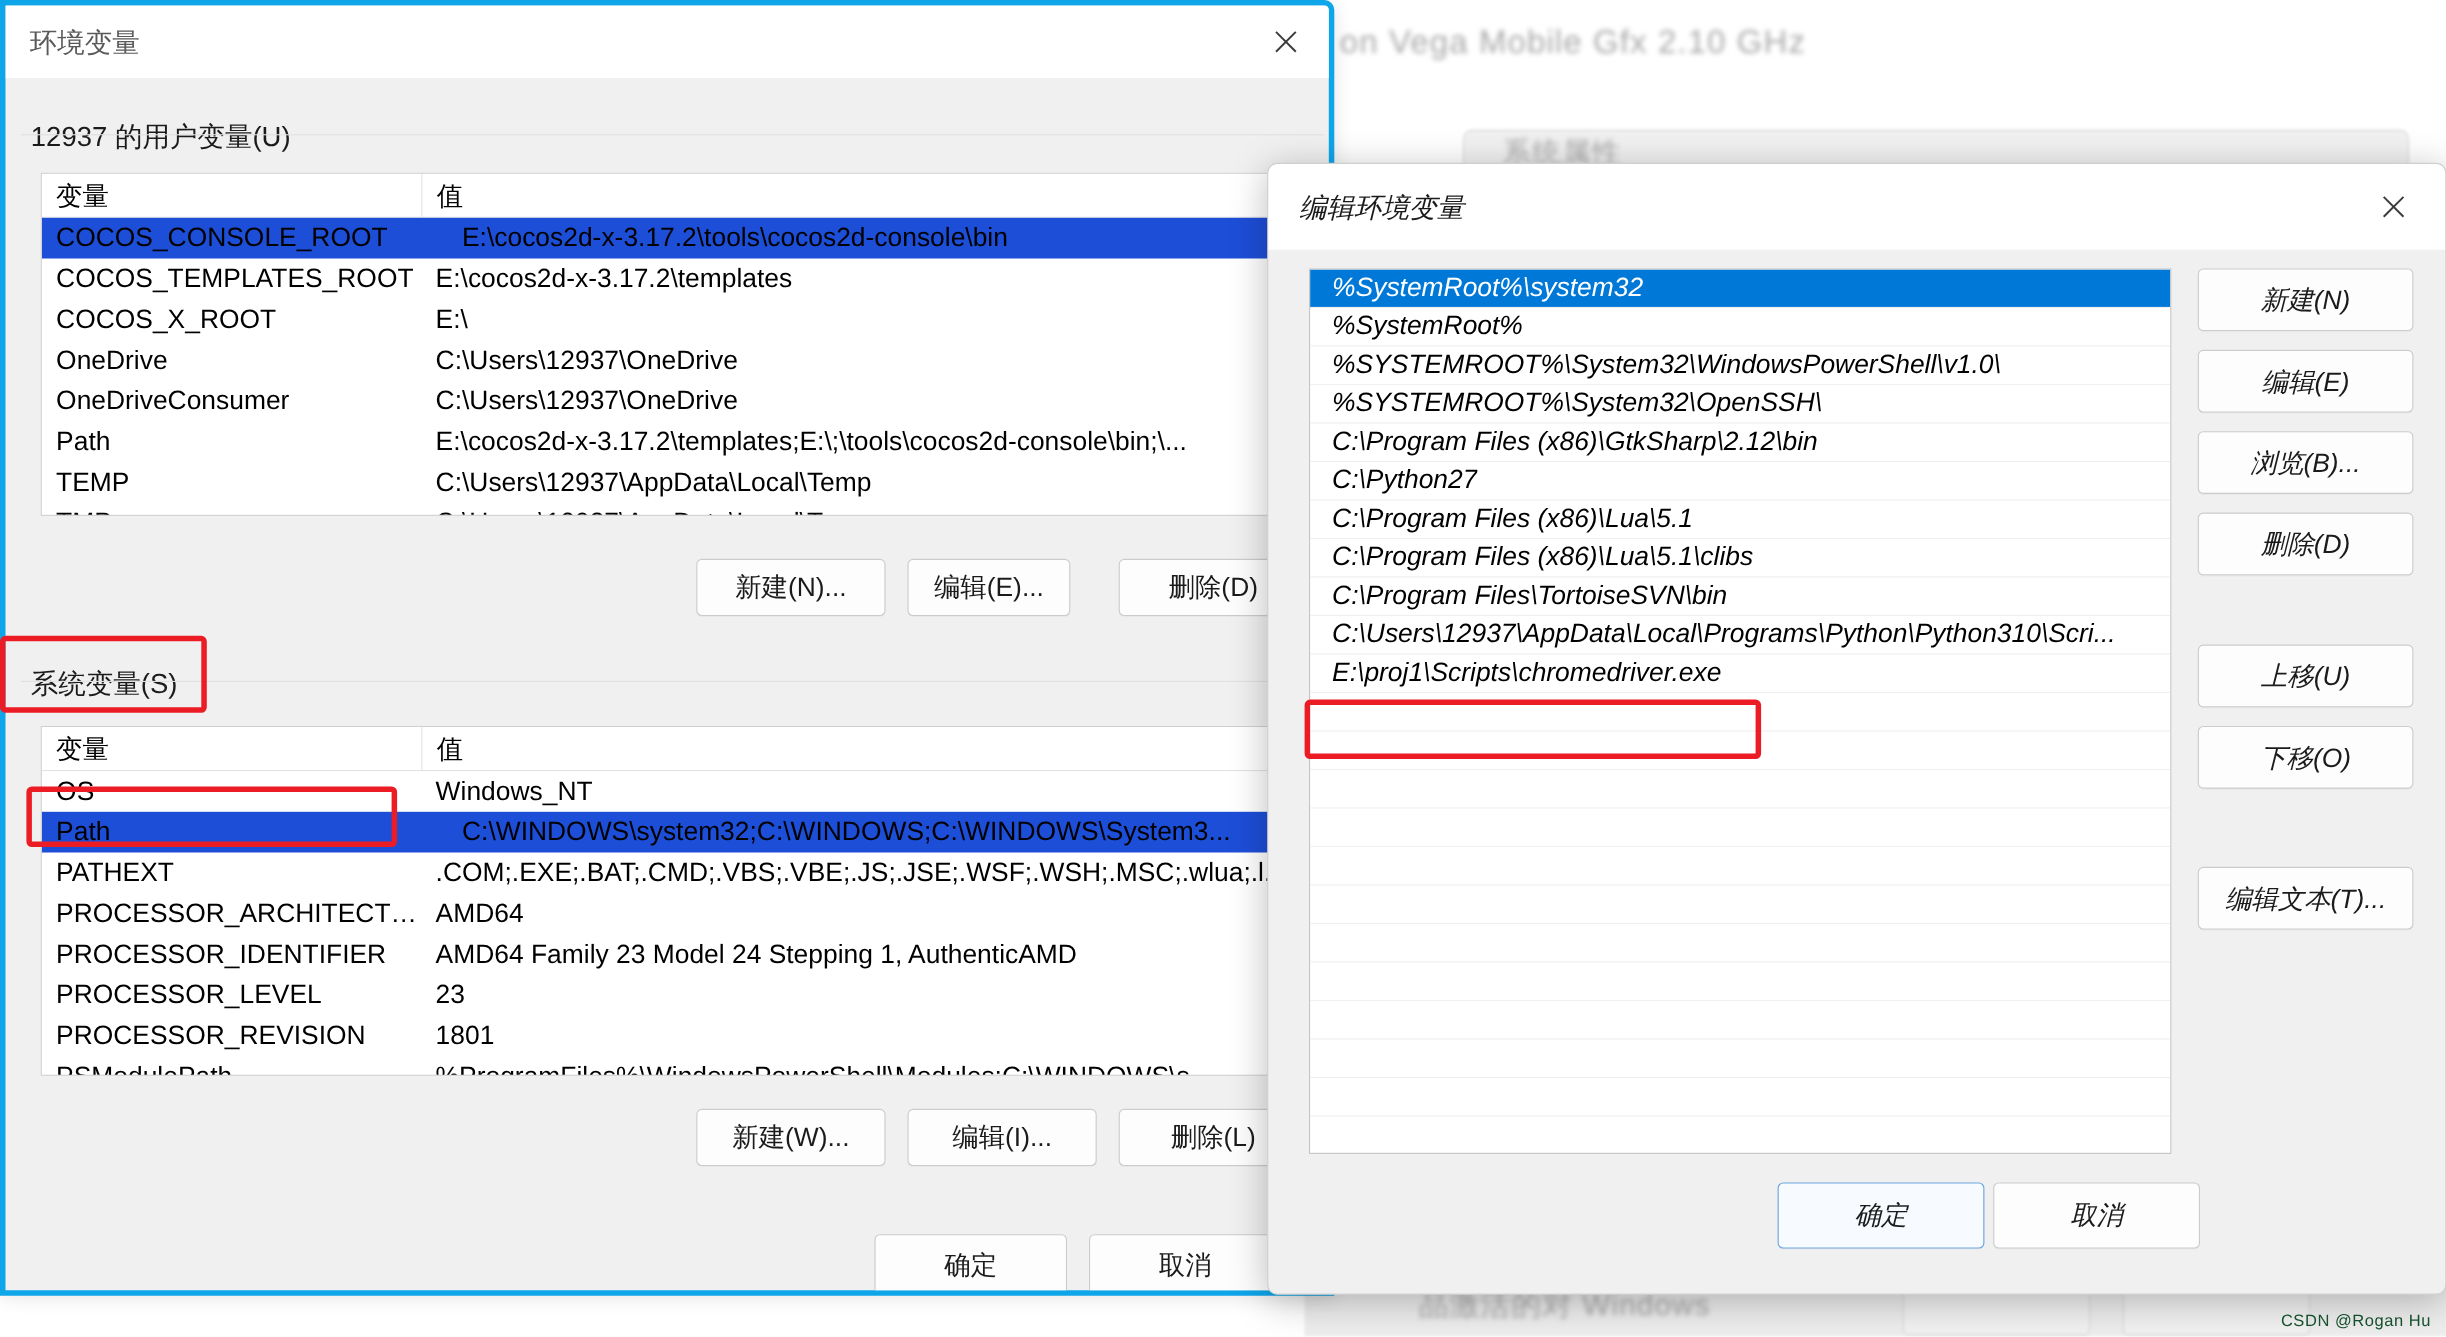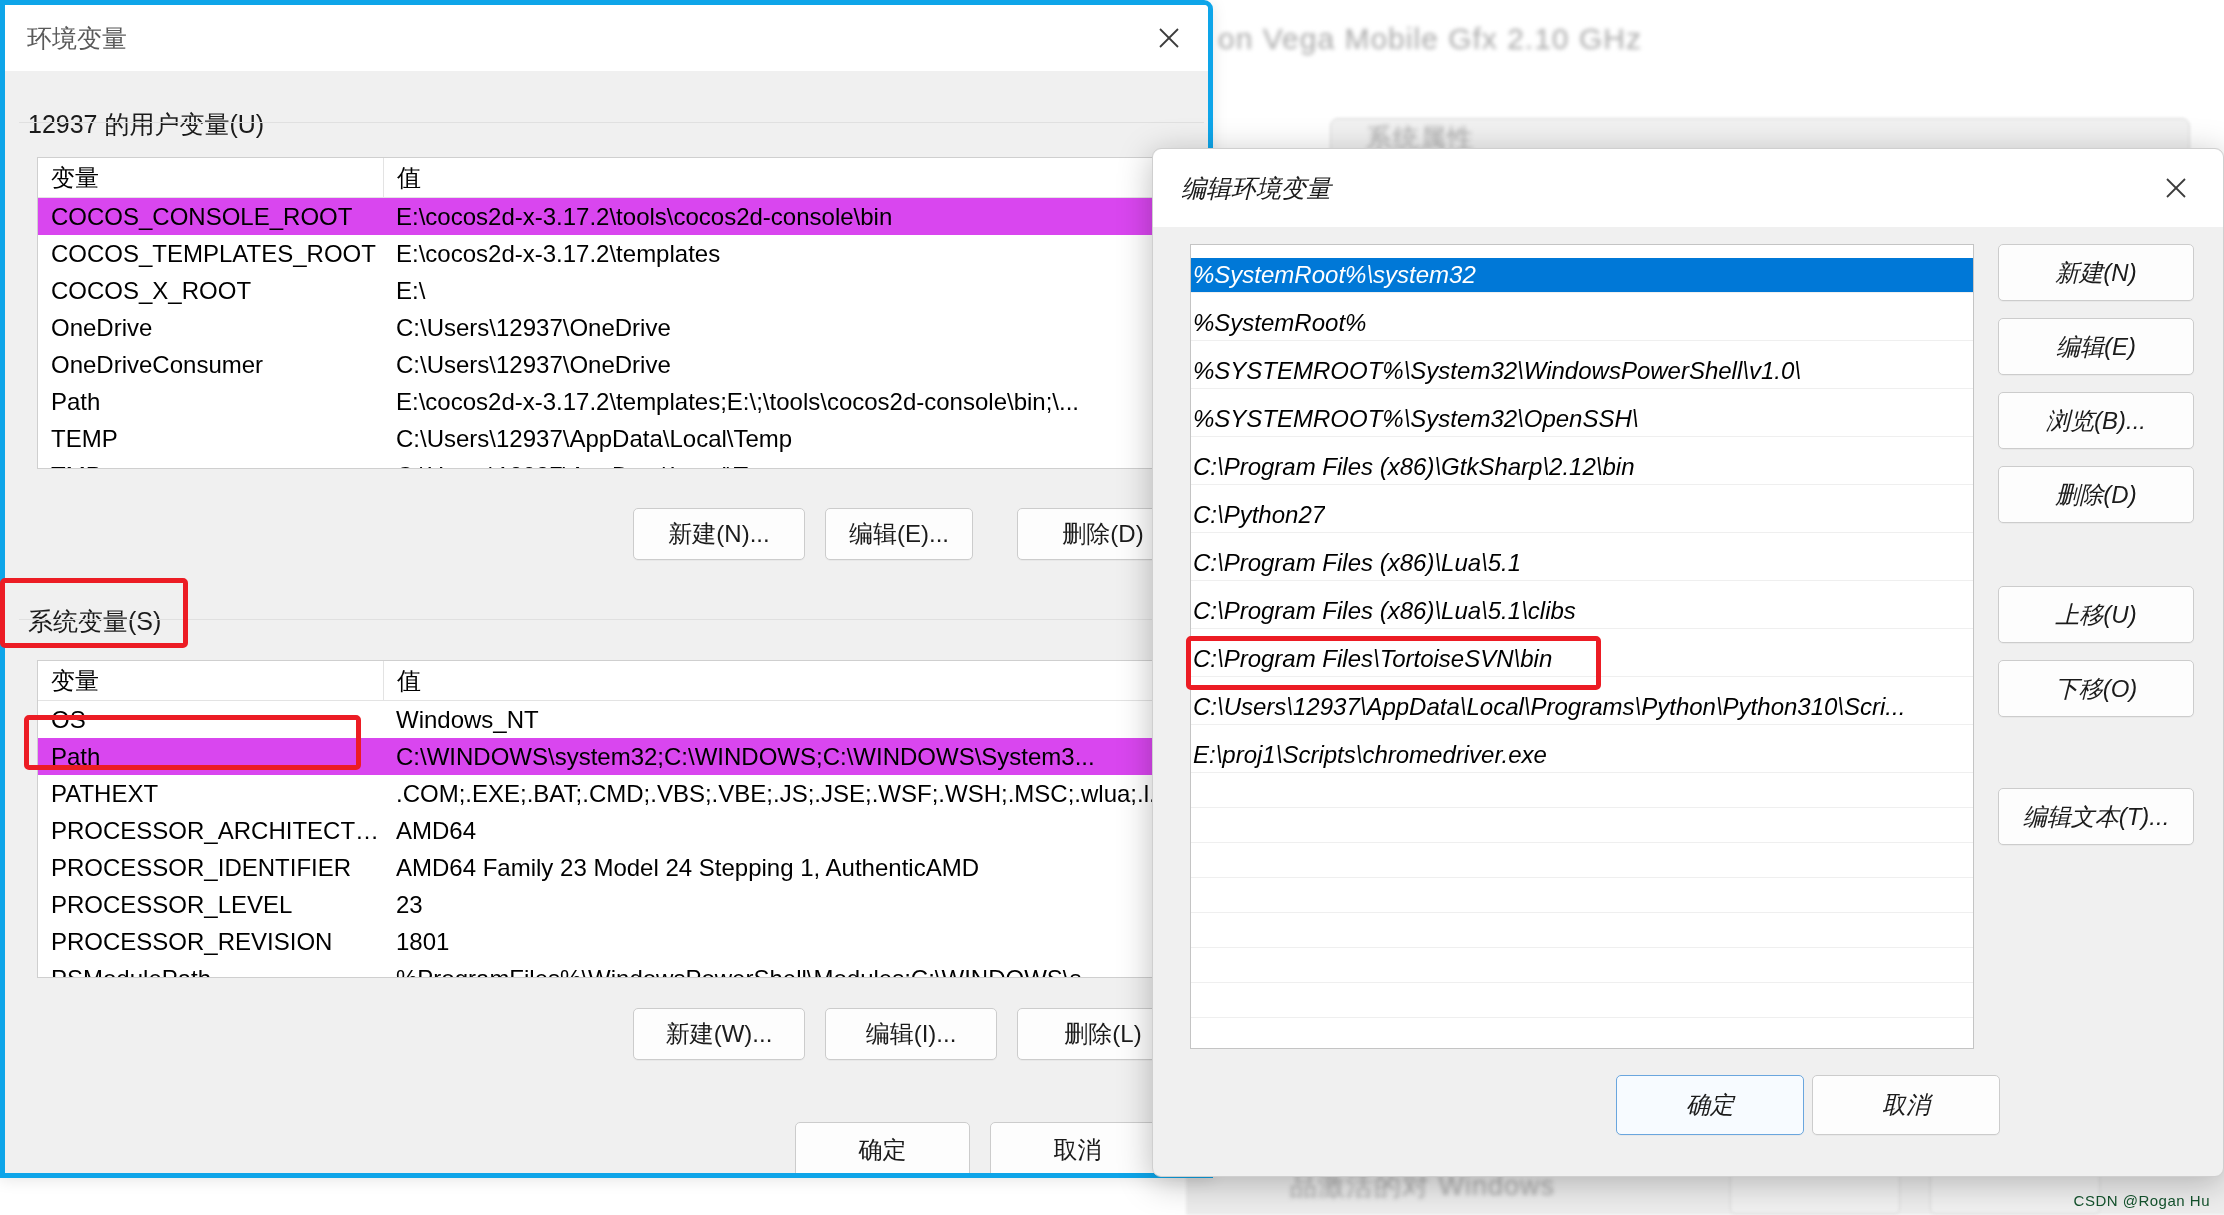--- a/index.html
+++ b/index.html
@@ -104,21 +104,21 @@
     border-bottom: 1px solid #e3e3e3;
     background: #ffffff;
   }
   .tbl-head .c1 { width: 345px; padding-left: 13px; font-size: 24px; color:#000; }
   .tbl-head .c2 { flex:1; padding-left: 13px; font-size: 24px; color:#000;
                   border-left: 1px solid #e3e3e3; height:100%; display:flex; align-items:center;}
   .row {
     display:flex; height: 37px; align-items:center;
     font-size: 24px; color:#000; white-space: nowrap;
   }
-  .row.alt { background:#d946ef; }
+  .row.alt { background:#1d4ed8;gap:24px; }
   .row .c1 { width: 345px; padding-left: 13px; overflow:hidden; text-overflow: ellipsis; }
   .row .c2 { flex:1; padding-left: 13px; overflow:hidden; text-overflow: ellipsis; }
 
   .vscroll {
     position:absolute; right: 0; top: 0; width: 19px; height:100%;
     background:#f7f7f7; border-left:1px solid #e6e6e6;
   }
   .vthumb {
     position:absolute; left:3px; width: 13px;
     background:#a0a0a0; border-radius: 7px;
@@ -174,27 +174,26 @@
     position:absolute;
     left: 37px; top: 95px;
     width: 784px; height: 805px;
     background:#ffffff;
     border:1px solid #c4c4c4;
     overflow:hidden;
   }
   .pl-row {
     height: 35px;
     display:flex; align-items:center;
-    padding-left: 2px;
+    padding-left: 20px;
     font-size: 24px;
     color:#000;
     white-space:nowrap;
     border-bottom: 1px solid #efefef;
     overflow:hidden;
-    margin-top:13px;
   }
   .pl-row.selected { background:#0078d7; color:#ffffff; }
   .pl-row .txt { overflow:hidden; text-overflow:ellipsis; }
   .pl-empty { border-bottom:1px solid #efefef; height:35px; }
 
   .side-btns .btn { width: 196px; height: 57px; left: 845px; }
 
   .ok-cancel .btn { width: 188px; height: 60px; }
 </style>
 </head>

